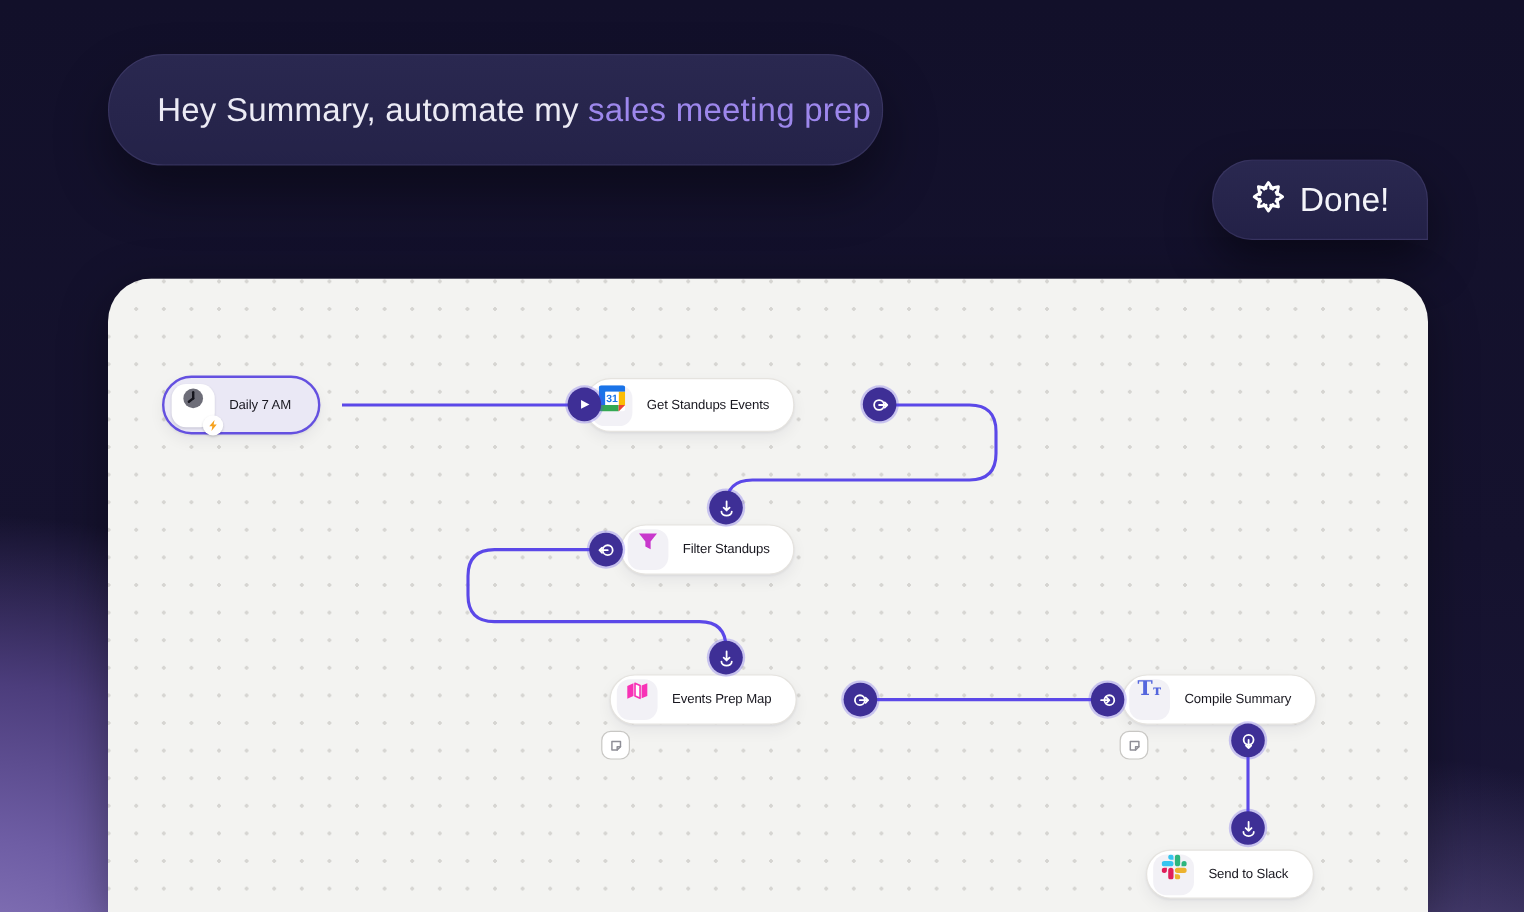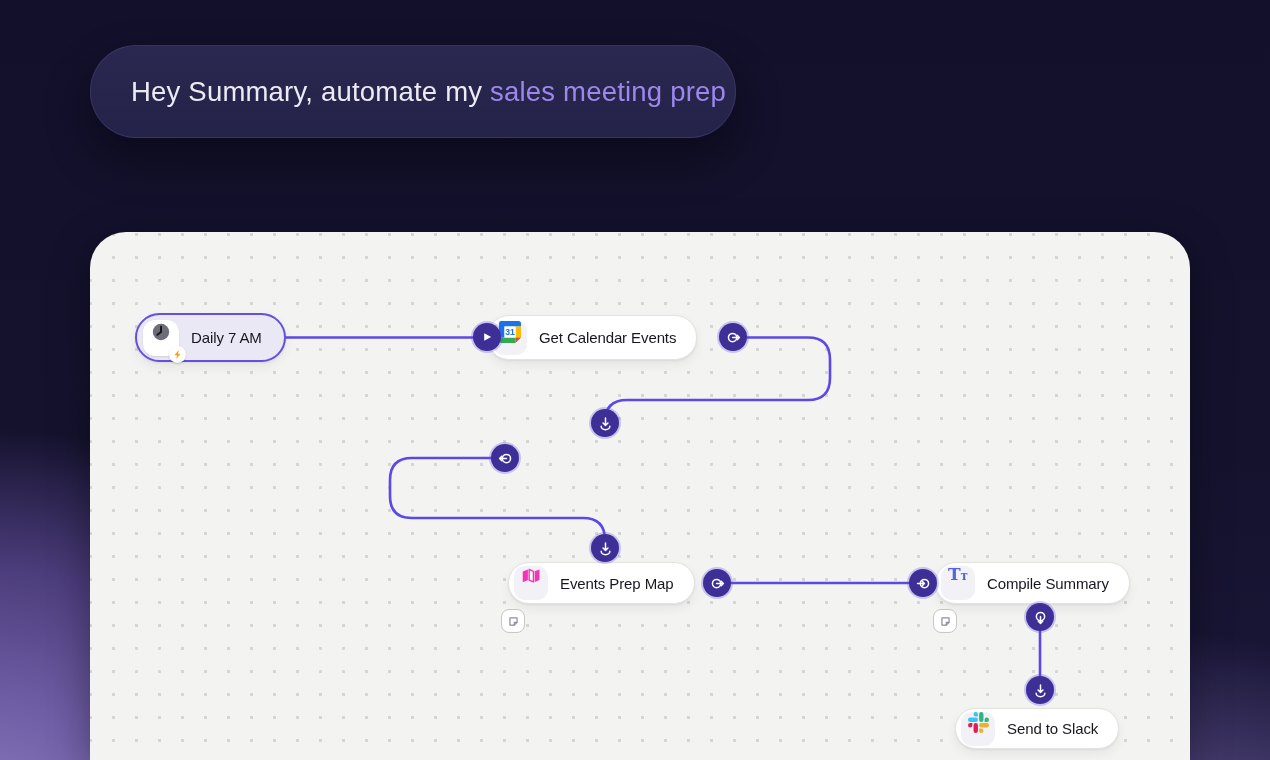--- a/index.html
+++ b/index.html
@@ -47,21 +47,21 @@
   .edges path{stroke:#5b48e8;stroke-width:2.6;fill:none;}
 
   
   .node{
     position:absolute;display:flex;align-items:center;gap:12px;
     background:#ffffff;border:1px solid #e5e3df;border-radius:22px;
     padding:0 20px 0 5px;box-sizing:border-box;height:44px;
     box-shadow:0 1px 2px rgba(25,25,50,.07),0 5px 12px rgba(25,25,50,.06);
     cursor:pointer;
   }
-  .node-label{font-size:15px;font-weight:500;color:#18171f;letter-spacing:-.1px;white-space:nowrap;}
+  .node-label{font-size:11px;font-weight:500;color:#18171f;letter-spacing:-.1px;white-space:nowrap;}
   .chip{
     width:34px;height:34px;border-radius:11px;background:#f2f1f6;
     display:flex;align-items:flex-start;justify-content:center;flex:0 0 auto;position:relative;
   }
 
   .node-daily{
     left:45px;top:81px;height:49px;border-radius:25px;
     background:#eae8f5;border:2px solid #6450e0;padding:0 22px 0 6px;
   }
   .node-daily .chip{background:#ffffff;width:36px;height:36px;border-radius:12px;box-shadow:0 1px 2px rgba(20,20,40,.12);}
@@ -107,20 +107,37 @@
 </style>
 </head>
 <body>
 
 <div class="stage">
 
   <div class="prompt-bubble">
     <div class="prompt-text"><span>Hey Summary, automate my </span><span class="prompt-accent">sales meeting prep</span></div>
   </div>
 
+  <div class="done-bubble">
+    <span>
+      <svg width="30" height="30" viewBox="-14 -14 28 28">
+        <g stroke="#ffffff" stroke-width="2.3" fill="none" stroke-linecap="round" stroke-linejoin="round">
+          <path d="M-3.4,-6 L0,-11 L3.4,-6" transform="rotate(0)"></path>
+          <path d="M-3.4,-6 L0,-11 L3.4,-6" transform="rotate(45)"></path>
+          <path d="M-3.4,-6 L0,-11 L3.4,-6" transform="rotate(90)"></path>
+          <path d="M-3.4,-6 L0,-11 L3.4,-6" transform="rotate(135)"></path>
+          <path d="M-3.4,-6 L0,-11 L3.4,-6" transform="rotate(180)"></path>
+          <path d="M-3.4,-6 L0,-11 L3.4,-6" transform="rotate(225)"></path>
+          <path d="M-3.4,-6 L0,-11 L3.4,-6" transform="rotate(270)"></path>
+          <path d="M-3.4,-6 L0,-11 L3.4,-6" transform="rotate(315)"></path>
+        </g>
+      </svg>
+    </span>
+    <span class="done-text">Done!</span>
+  </div>
 
   <div class="canvas">
 
     <svg class="edges">
       <path d="M195,105.5 H397"></path>
       <path d="M643,105.5 H718 Q740,105.5 740,127.5 V146 Q740,168 718,168 H537 Q515,168 515,190 V191"></path>
       <path d="M415,226 H322 Q300,226 300,248 V264 Q300,286 322,286 H493 Q515,286 515,308 V316"></path>
       <path d="M627,351 H833"></path>
       <path d="M950,385 V458"></path>
     </svg>
@@ -148,23 +165,31 @@
         <svg width="22" height="22" viewBox="0 0 24 24">
           <rect x="0" y="0" width="24" height="24" rx="2.5" fill="#ffffff"></rect>
           <path d="M2.5,0 H21.5 A2.5,2.5 0 0 1 24,2.5 V6 H6 V18 H0 V2.5 A2.5,2.5 0 0 1 2.5,0 Z" fill="#1a73e8"></path>
           <rect x="18" y="6" width="6" height="12" fill="#fbbc04"></rect>
           <path d="M0,18 H18 V24 H2.5 A2.5,2.5 0 0 1 0,21.5 Z" fill="#34a853"></path>
           <path d="M18,18 H24 L18,24 Z" fill="#ea4335"></path>
           <rect x="6" y="6" width="12" height="12" fill="#ffffff"></rect>
           <text x="12" y="15.4" text-anchor="middle" font-family="Liberation Sans, sans-serif" font-size="9.5" font-weight="700" fill="#1a73e8">31</text>
         </svg>
       </span>
-      <span class="node-label">Get Calendar Events</span>
-    </div>
-
+      <span class="node-label">Get Standups Events</span>
+    </div>
+
+    <div class="node node-fs">
+      <span class="chip">
+        <svg width="20" height="20" viewBox="0 0 20 20">
+          <path d="M2.5,3.5 H17.5 L12.2,10.2 V16.8 L7.8,14.4 V10.2 Z" fill="#c838cc"></path>
+        </svg>
+      </span>
+      <span class="node-label">Filter Standups</span>
+    </div>
 
     <div class="node node-mpm">
       <span class="chip">
         <svg width="22" height="22" viewBox="0 0 24 24">
           <path d="M3,6.1 L8.6,3.7 V15.3 L3,17.7 Z" fill="#f832b6"></path>
           <path d="M10,3.7 L14.6,5.8 V17.4 L10,15.3 Z" fill="#ffffff" stroke="#f832b6" stroke-width="1.5" stroke-linejoin="round"></path>
           <path d="M16,5.8 L21.2,3.7 V15.3 L16,17.4 Z" fill="#f832b6"></path>
         </svg>
       </span>
       <span class="node-label">Events Prep Map</span>

